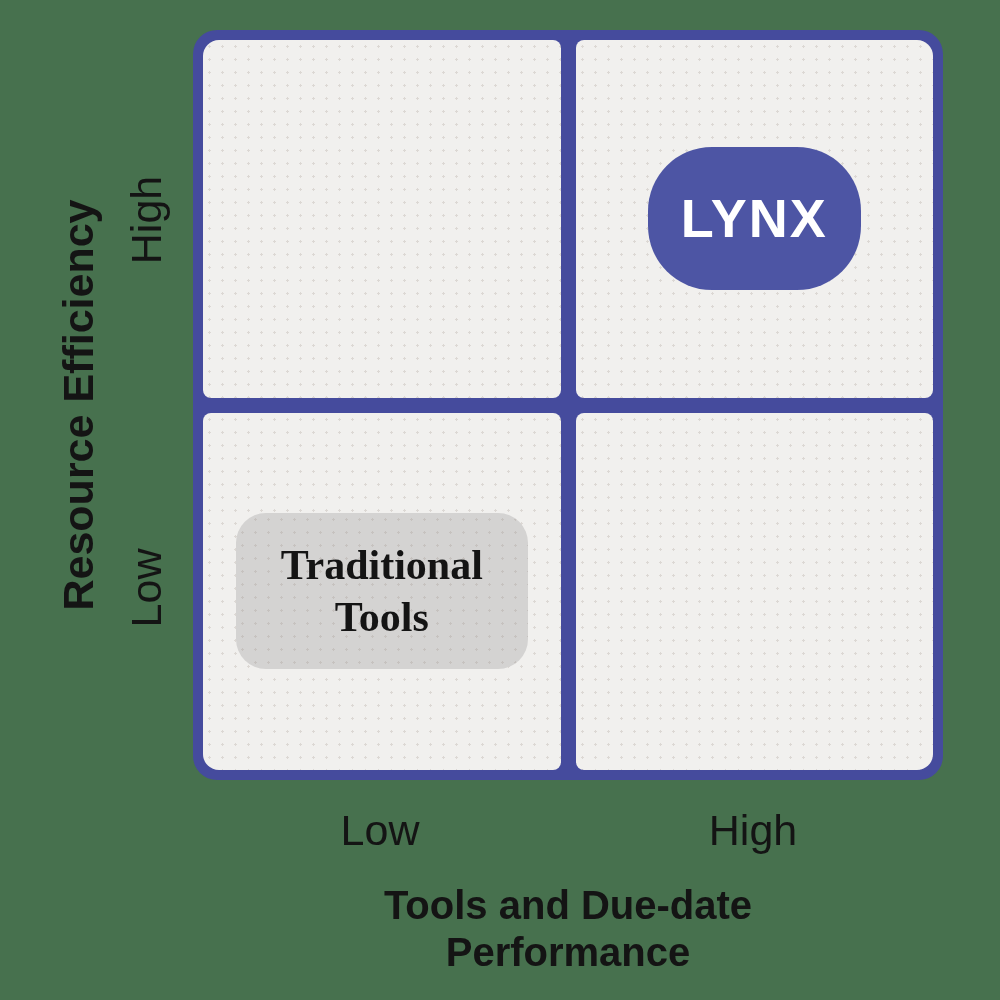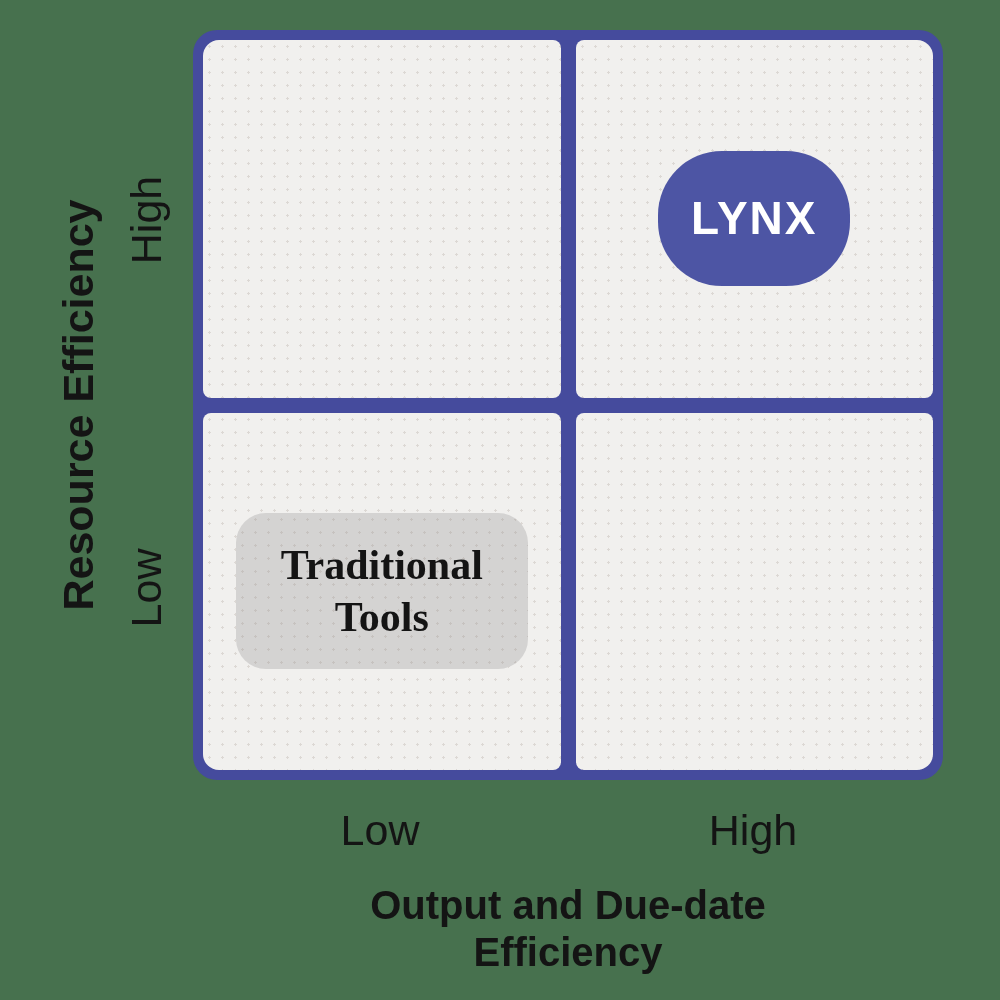--- a/index.html
+++ b/index.html
@@ -42,21 +42,21 @@
   }
   .quadrant.q-tl { border-radius: 16px 8px 8px 8px; }
   .quadrant.q-tr { border-radius: 8px 16px 8px 8px; }
   .quadrant.q-bl { border-radius: 8px 8px 8px 16px; font-family: Liberation Serif, serif; }
   .quadrant.q-br { border-radius: 8px 8px 16px 8px; }
 
   
   .lynx-pill {
     background: #4D55A4;
     color: #FFFFFF;
-    font-size: 46px;
+    font-size: 54px;
     font-weight: bold;
     letter-spacing: 2px;
     padding: 42px 33px;
     border-radius: 64px;
     line-height: 1.1;
     white-space: nowrap;
   }
   .tools-box {
     background-color: #D4D3D2;
     background-image: radial-gradient(circle, #C6C2BF 1.1px, rgba(0,0,0,0) 1.4px);
@@ -119,15 +119,15 @@
       <div class="lynx-pill">LYNX</div>
     </div>
     <div class="quadrant q-bl">
       <div class="tools-box">Traditional Tools</div>
     </div>
     <div class="quadrant q-br"></div>
   </div>
 
   <div class="label h-center x-tick-low">Low</div>
   <div class="label h-center x-tick-high">High</div>
-  <div class="label h-center x-title">Output and Due-date Efficiency</div>
+  <div class="label h-center x-title">Tools and Due-date Performance</div>
 
 </div>
 
 </body></html>

